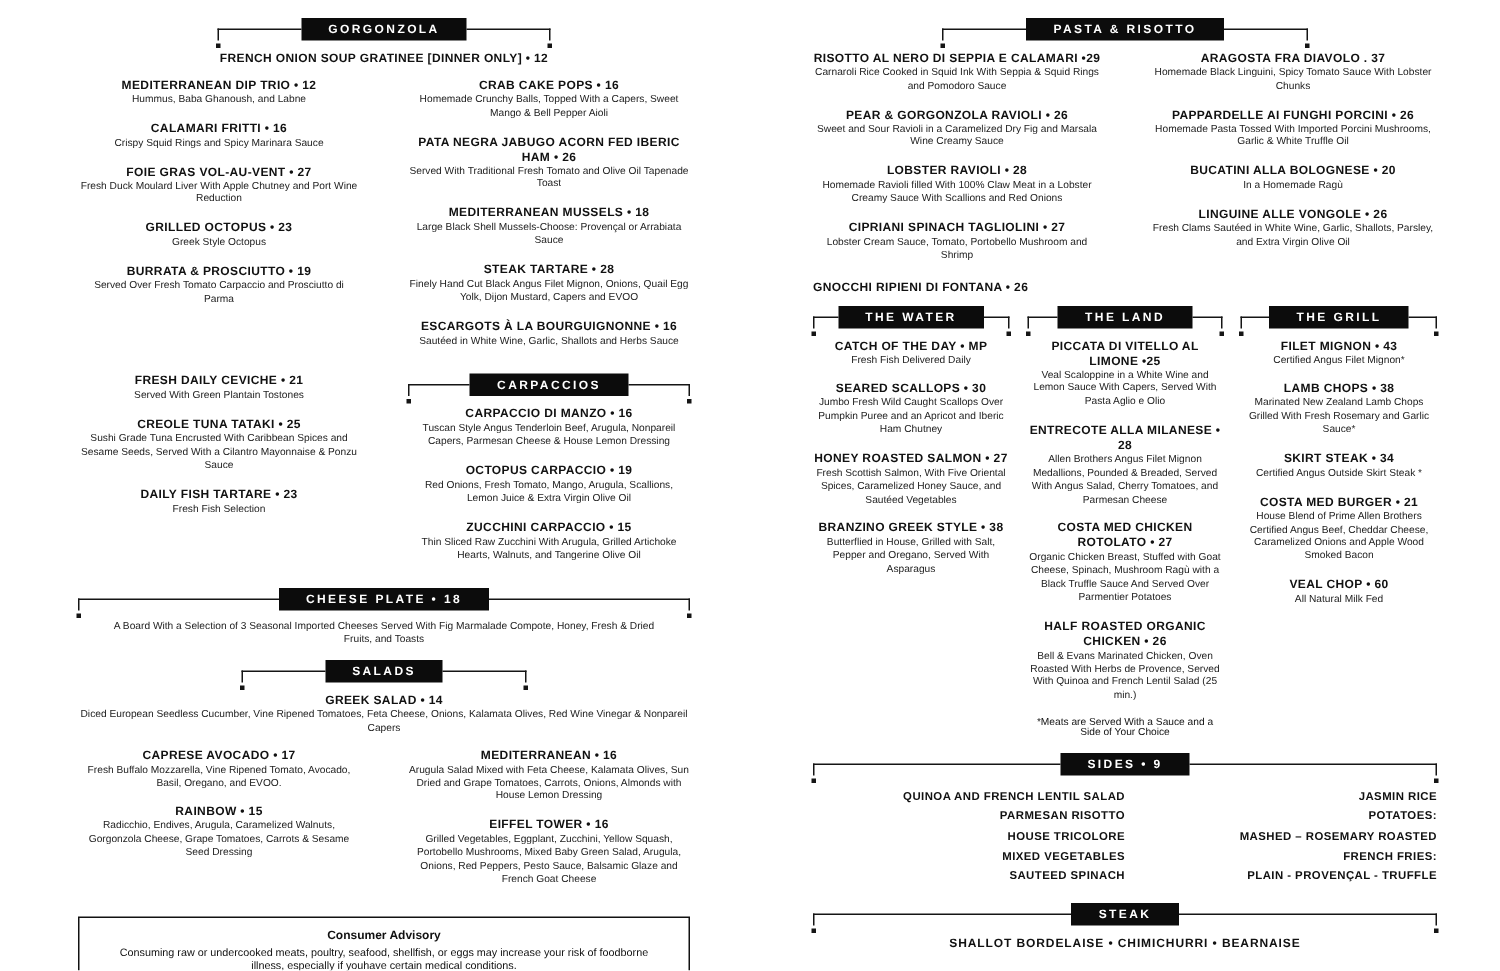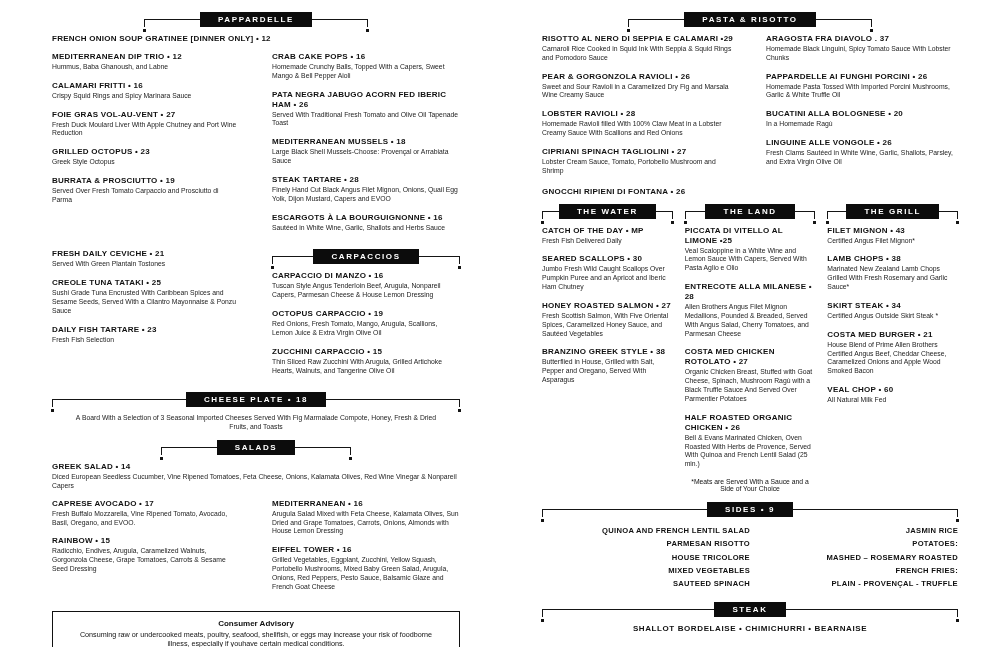--- a/index.html
+++ b/index.html
@@ -24,21 +24,21 @@
   .rule { flex:1; height:1px; background:#151515; position:relative; }
   .hdr-narrow .rule { max-width:56px; }
   .rule-left::before  { content:''; position:absolute; left:0;  top:0; width:1px; height:8px; background:#151515; }
   .rule-left::after   { content:''; position:absolute; left:-1px; top:10px; width:3px; height:3px; background:#151515; }
   .rule-right::before { content:''; position:absolute; right:0; top:0; width:1px; height:8px; background:#151515; }
   .rule-right::after  { content:''; position:absolute; right:-1px; top:10px; width:3px; height:3px; background:#151515; }
 
   .cols { display:flex; gap:32px; }
   .col  { flex:1; min-width:0; }
 
-  .item { margin-bottom:9px; }
+  .item { text-align:center; margin-bottom:9px; }
   .item-name { font-size:8px; font-weight:bold; letter-spacing:.25px; line-height:1.25; text-transform:uppercase; }
   .item-desc { font-size:6.8px; color:#222; line-height:1.3; margin-top:1px; }
   .featured  { margin:2px 0 8px; }
 
   .section { margin-bottom:8px; }
   .center-desc { text-align:center; font-size:6.8px; color:#222; line-height:1.3; margin:2px 14px 6px; }
 
   .advisory {
     border:1px solid #111; margin-top:10px;
     padding:7px 26px 6px; text-align:center;
@@ -62,21 +62,21 @@
 </head>
 <body>
 
 <div class="menu">
 
   <div class="page page-left">
 
     <div class="section">
       <div class="section-header hdr-narrow">
         <span class="rule rule-left"></span>
-        <span class="bar">PAPPARDELLE</span>
+        <span class="bar">GORGONZOLA</span>
         <span class="rule rule-right"></span>
       </div>
       <div class="item featured">
         <div class="item-name">FRENCH ONION SOUP GRATINEE  [DINNER ONLY] • 12</div>
       </div>
       <div class="cols">
         <div class="col">
 
             <div class="item">
               <div class="item-name">MEDITERRANEAN DIP TRIO • 12</div>

